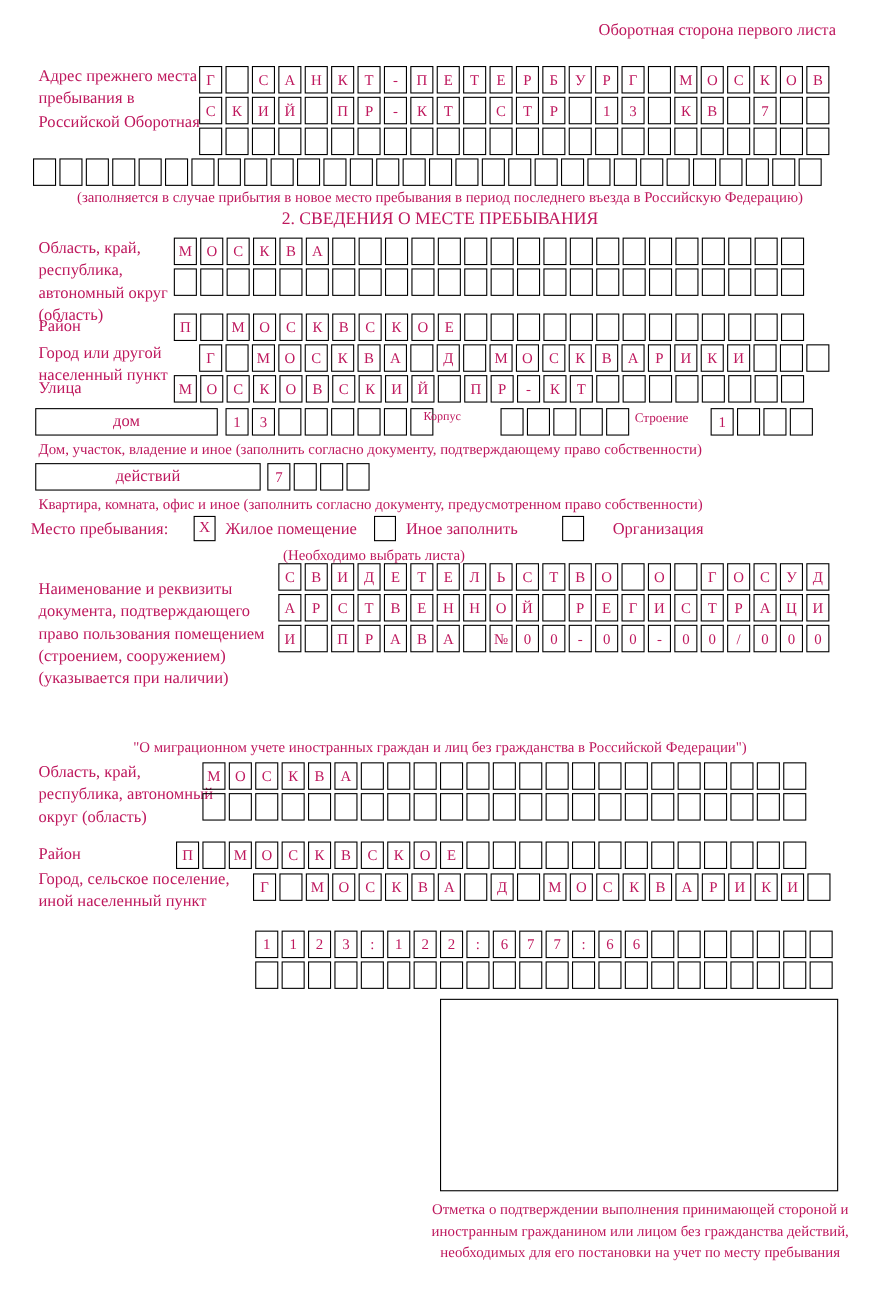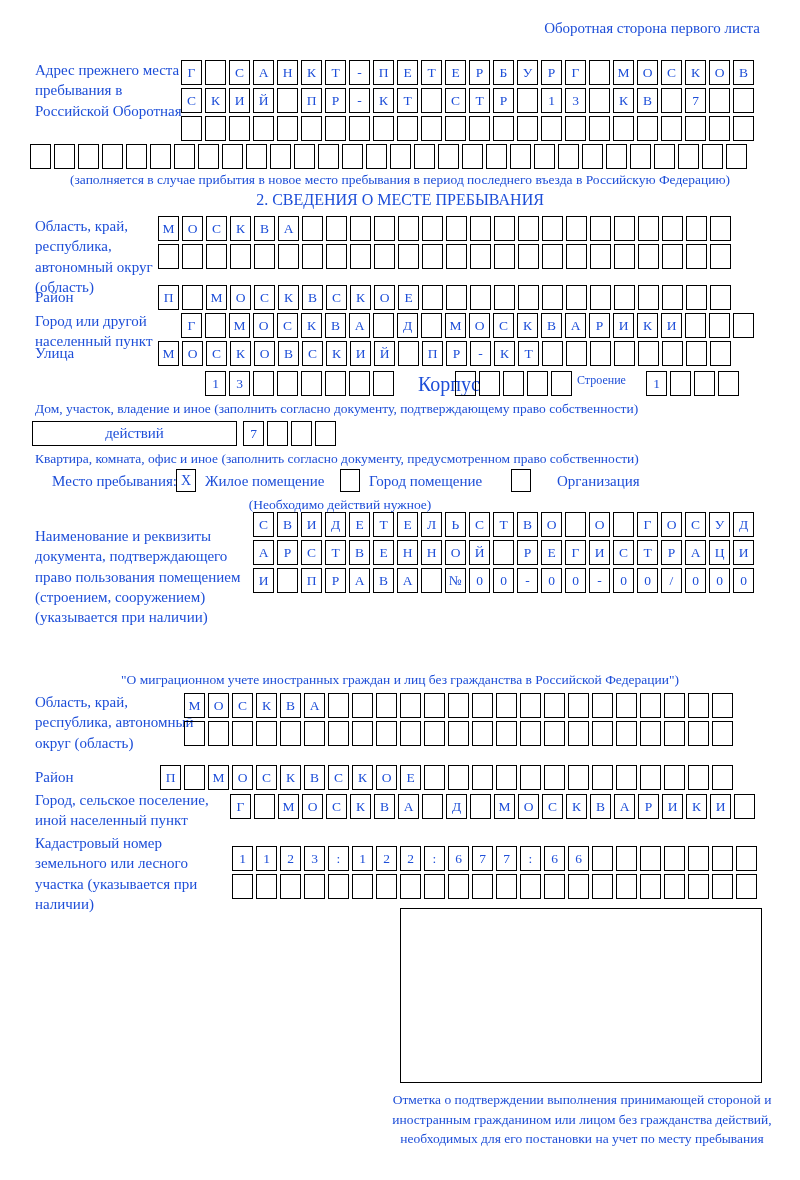--- a/index.html
+++ b/index.html
@@ -1,16 +1,16 @@
 <!DOCTYPE html>
 <html><head>
 <meta charset="utf-8">
 <style>
   html,body{margin:0;padding:0;background:#fff}
-  .page{position:relative;width:800px;height:1180px;background:#ffffff;color:#1d4ed8;
+  .page{position:relative;width:800px;height:1180px;background:#ffffff;color:#be185d;
         font-family:"Liberation Serif","DejaVu Serif",serif;overflow:hidden}
   .lbl{position:absolute;font-size:15px;line-height:1.35}
   .cap{position:absolute;font-size:13.5px;line-height:1.3}
   .center{text-align:center}
   .cells{position:absolute;display:flex;gap:3px}
   .cell{box-sizing:border-box;flex:0 0 21px;width:21px;height:25px;border:1.6px solid #000;
         display:flex;align-items:center;justify-content:center;font-size:13.5px;line-height:1}
   .wbox{position:absolute;box-sizing:border-box;border:1.6px solid #000;height:25px;
         display:flex;align-items:center;justify-content:center;font-size:15px}
   .chk{position:absolute;box-sizing:border-box;width:20px;height:23px;border:1.6px solid #000;
@@ -31,30 +31,30 @@
   #rOb1b{left:158px;top:244px}
   #lblRay1{left:35px;top:287px}
   #rRay1{left:158px;top:285px}
   #lblGor1{left:35px;top:311px;width:148px}
   #rGor1{left:181px;top:313px}
   #lblUl1{left:35px;top:343px}
   #rUl1{left:158px;top:341px}
 
   #domBox{left:32px;top:371px;width:166px}
   #rDom{left:205px;top:371px}
-  #lblKorpus{left:418px;top:373px;font-size:20px;position:absolute}
+  #lblKorpus{left:385px;top:373px;font-size:11px;position:absolute}
   #rKorpus{left:455px;top:371px}
   #lblStr{left:577px;top:373px;font-size:12px;position:absolute}
   #rStr{left:646px;top:371px}
   #capDom{left:35px;top:400px}
   #kvBox{left:32px;top:421px;width:205px}
   #rKv{left:243px;top:421px}
   #capKv{left:35px;top:450px}
 
-  #lblMesto{left:52px;top:471px}
+  #lblMesto{left:28px;top:471px}
   #chk1{left:176px;top:469px}
   #optLbl1{left:205px;top:471px}
   #chk2{left:340px;top:469px}
   #optLbl2{left:369px;top:471px}
   #chk3{left:511px;top:469px}
   #optLbl3{left:557px;top:471px}
   #capMesto{left:160px;top:496px;width:360px}
 
   #lblDoc{left:35px;top:526px;width:218px}
   #rDoc1{left:253px;top:512px}
@@ -333,20 +333,21 @@
       <span class="cell"></span>
       <span class="cell"></span>
       <span class="cell"></span>
       <span class="cell"></span>
       <span class="cell"></span>
       <span class="cell"></span>
       <span class="cell"></span>
       <span class="cell"></span>
     </div>
 
+  <div id="domBox" class="wbox">дом</div>
   <div id="rDom" class="cells">
       <span class="cell">1</span>
       <span class="cell">3</span>
       <span class="cell"></span>
       <span class="cell"></span>
       <span class="cell"></span>
       <span class="cell"></span>
       <span class="cell"></span>
       <span class="cell"></span>
     </div>
@@ -373,24 +374,24 @@
       <span class="cell"></span>
       <span class="cell"></span>
       <span class="cell"></span>
     </div>
   <div id="capKv" class="cap">Квартира, комната, офис и иное (заполнить согласно документу, предусмотренном право собственности)</div>
 
   <div id="lblMesto" class="lbl">Место пребывания:</div>
   <div id="chk1" class="chk">X</div>
   <div id="optLbl1" class="lbl">Жилое помещение</div>
   <div id="chk2" class="chk"></div>
-  <div id="optLbl2" class="lbl">Город помещение</div>
+  <div id="optLbl2" class="lbl">Иное заполнить</div>
   <div id="chk3" class="chk"></div>
   <div id="optLbl3" class="lbl">Организация</div>
-  <div id="capMesto" class="cap center">(Необходимо действий нужное)</div>
+  <div id="capMesto" class="cap center">(Необходимо выбрать листа)</div>
 
   <div id="lblDoc" class="lbl">Наименование и реквизиты документа, подтверждающего право пользования помещением (строением, сооружением) (указывается при наличии)</div>
   <div id="rDoc1" class="cells">
       <span class="cell">С</span>
       <span class="cell">В</span>
       <span class="cell">И</span>
       <span class="cell">Д</span>
       <span class="cell">Е</span>
       <span class="cell">Т</span>
       <span class="cell">Е</span>
@@ -557,21 +558,20 @@
       <span class="cell">К</span>
       <span class="cell">В</span>
       <span class="cell">А</span>
       <span class="cell">Р</span>
       <span class="cell">И</span>
       <span class="cell">К</span>
       <span class="cell">И</span>
       <span class="cell"></span>
     </div>
 
-  <div id="lblKad" class="lbl">Кадастровый номер земельного или лесного участка (указывается при наличии)</div>
   <div id="rKad1" class="cells">
       <span class="cell">1</span>
       <span class="cell">1</span>
       <span class="cell">2</span>
       <span class="cell">3</span>
       <span class="cell">:</span>
       <span class="cell">1</span>
       <span class="cell">2</span>
       <span class="cell">2</span>
       <span class="cell">:</span>

